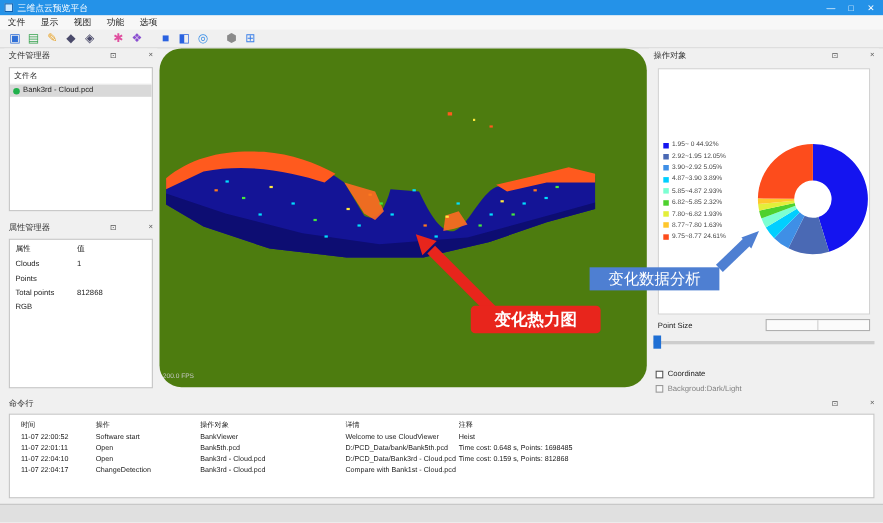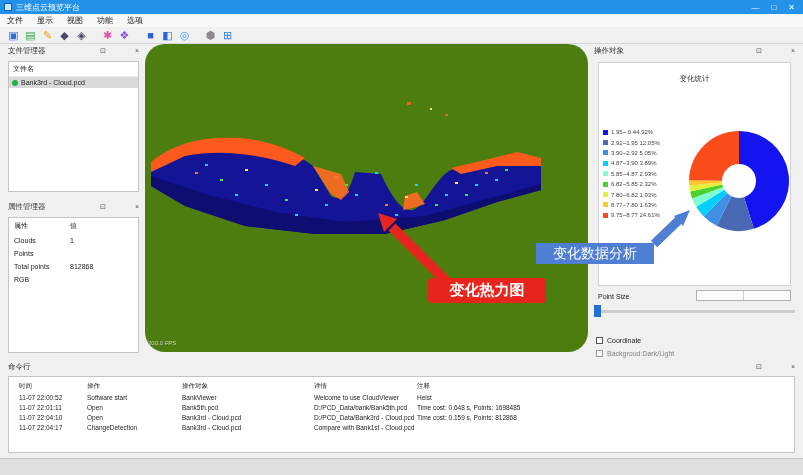--- a/index.html
+++ b/index.html
@@ -214,21 +214,20 @@
   <span class="fps">200.0 FPS</span>
 </div>
 
 <div class="dock" style="left:590px;top:44px;width:209px;height:313px">
   <div class="dock-head">
     <span class="dock-title">操作对象</span>
     <span class="dock-btn">⊡</span>
     <span class="dock-btn">×</span>
   </div>
   <div class="chart-card">
-    <div class="chart-title">变化统计</div>
     <div class="pie-legend">
         <div class="lg-row">
           <span class="lg-sw" style="background: rgb(20, 20, 240);"></span>
           <span>1.95~ 0 44.92%</span>
         </div>
         <div class="lg-row">
           <span class="lg-sw" style="background: rgb(74, 105, 180);"></span>
           <span>2.92~1.95 12.05%</span>
         </div>
         <div class="lg-row">

